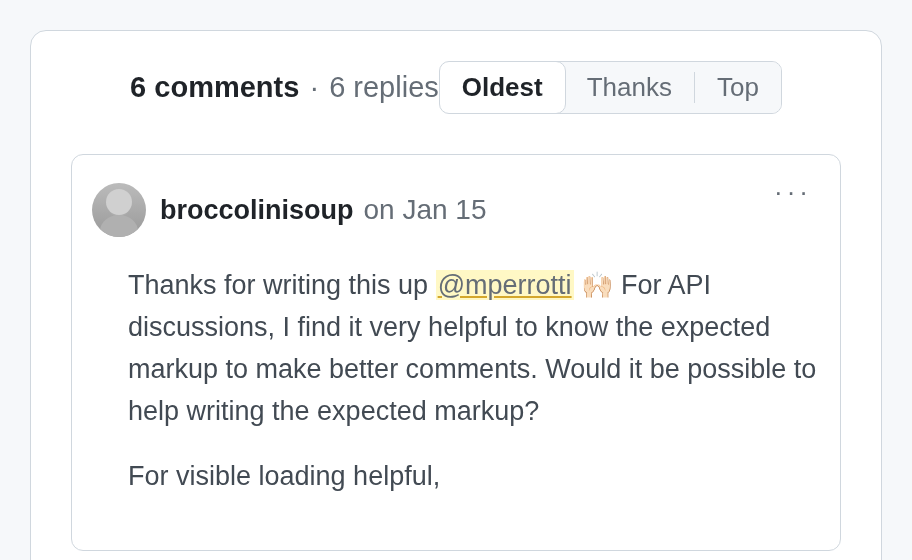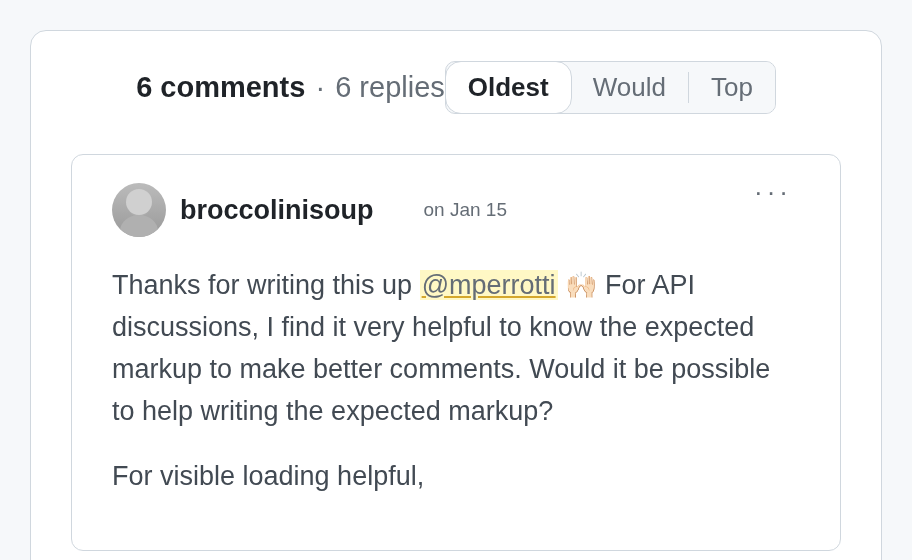--- a/index.html
+++ b/index.html
@@ -55,33 +55,33 @@
       background: #f6f8fa;
       border: none;
       font-family: inherit;
       position: relative;
     }
     .sort-tab.active {
       background: #ffffff;
       color: #1f2328;
       font-weight: 600;
       border: 1px solid #d0d7de;
-      border-radius: 16px;
+      border-radius: 10px;
       margin: -1px;
       z-index: 1;
     }
     .sort-tab-divider {
       width: 1px;
       background: #d0d7de;
       margin: 10px 0;
     }
     .comment-card {
       border: 1px solid #d0d7de;
       border-radius: 12px;
-      padding: 28px 40px;
+      padding: 28px 20px;
     }
     .comment-header {
       display: flex;
       align-items: center;
       margin-bottom: 28px;
     }
     .avatar {
       width: 54px;
       height: 54px;
       border-radius: 50%;
@@ -115,42 +115,42 @@
       background: #b0b0b0;
       border-radius: 50% 50% 0 0;
     }
     .author {
       font-size: 27px;
       font-weight: 600;
       color: #1f2328;
       margin-right: 10px;
     }
     .timestamp {
-      font-size: 19px;
+      font-size: 28px;
       color: #656d76;
-      margin-left: 40px;
     }
     .more-menu {
       margin-left: auto;
       color: #656d76;
       font-size: 26px;
       letter-spacing: 4px;
       cursor: pointer;
       padding: 4px 8px;
       line-height: 1;
       align-self: flex-start;
       margin-top: -8px;
     }
     .comment-body {
       font-size: 27px;
       line-height: 1.55;
       color: #424a53;
     }
     .comment-body p {
       margin-bottom: 24px;
+      margin-left: 36px;
     }
     .mention {
       color: #656d76;
       background: #fff8c5;
       text-decoration: underline;
       text-decoration-color: #d4a72c;
       padding: 0 2px;
     }
     .emoji {
       font-size: 26px;
@@ -161,21 +161,21 @@
 
 <div class="outer-card">
   <div class="header-row">
     <div class="counts">
       <span class="bold">6 comments</span>
       <span class="dot">·</span>
       <span>6 replies</span>
     </div>
     <div class="sort-tabs">
       <button class="sort-tab active">Oldest</button>
-      <button class="sort-tab">Would</button>
+      <button class="sort-tab">Thanks</button>
       <div class="sort-tab-divider"></div>
       <button class="sort-tab">Top</button>
     </div>
   </div>
 
   <div class="comment-card">
     <div class="comment-header">
       <div class="avatar"></div>
       <span class="author">broccolinisoup</span>
       <span class="timestamp">on Jan 15</span>

